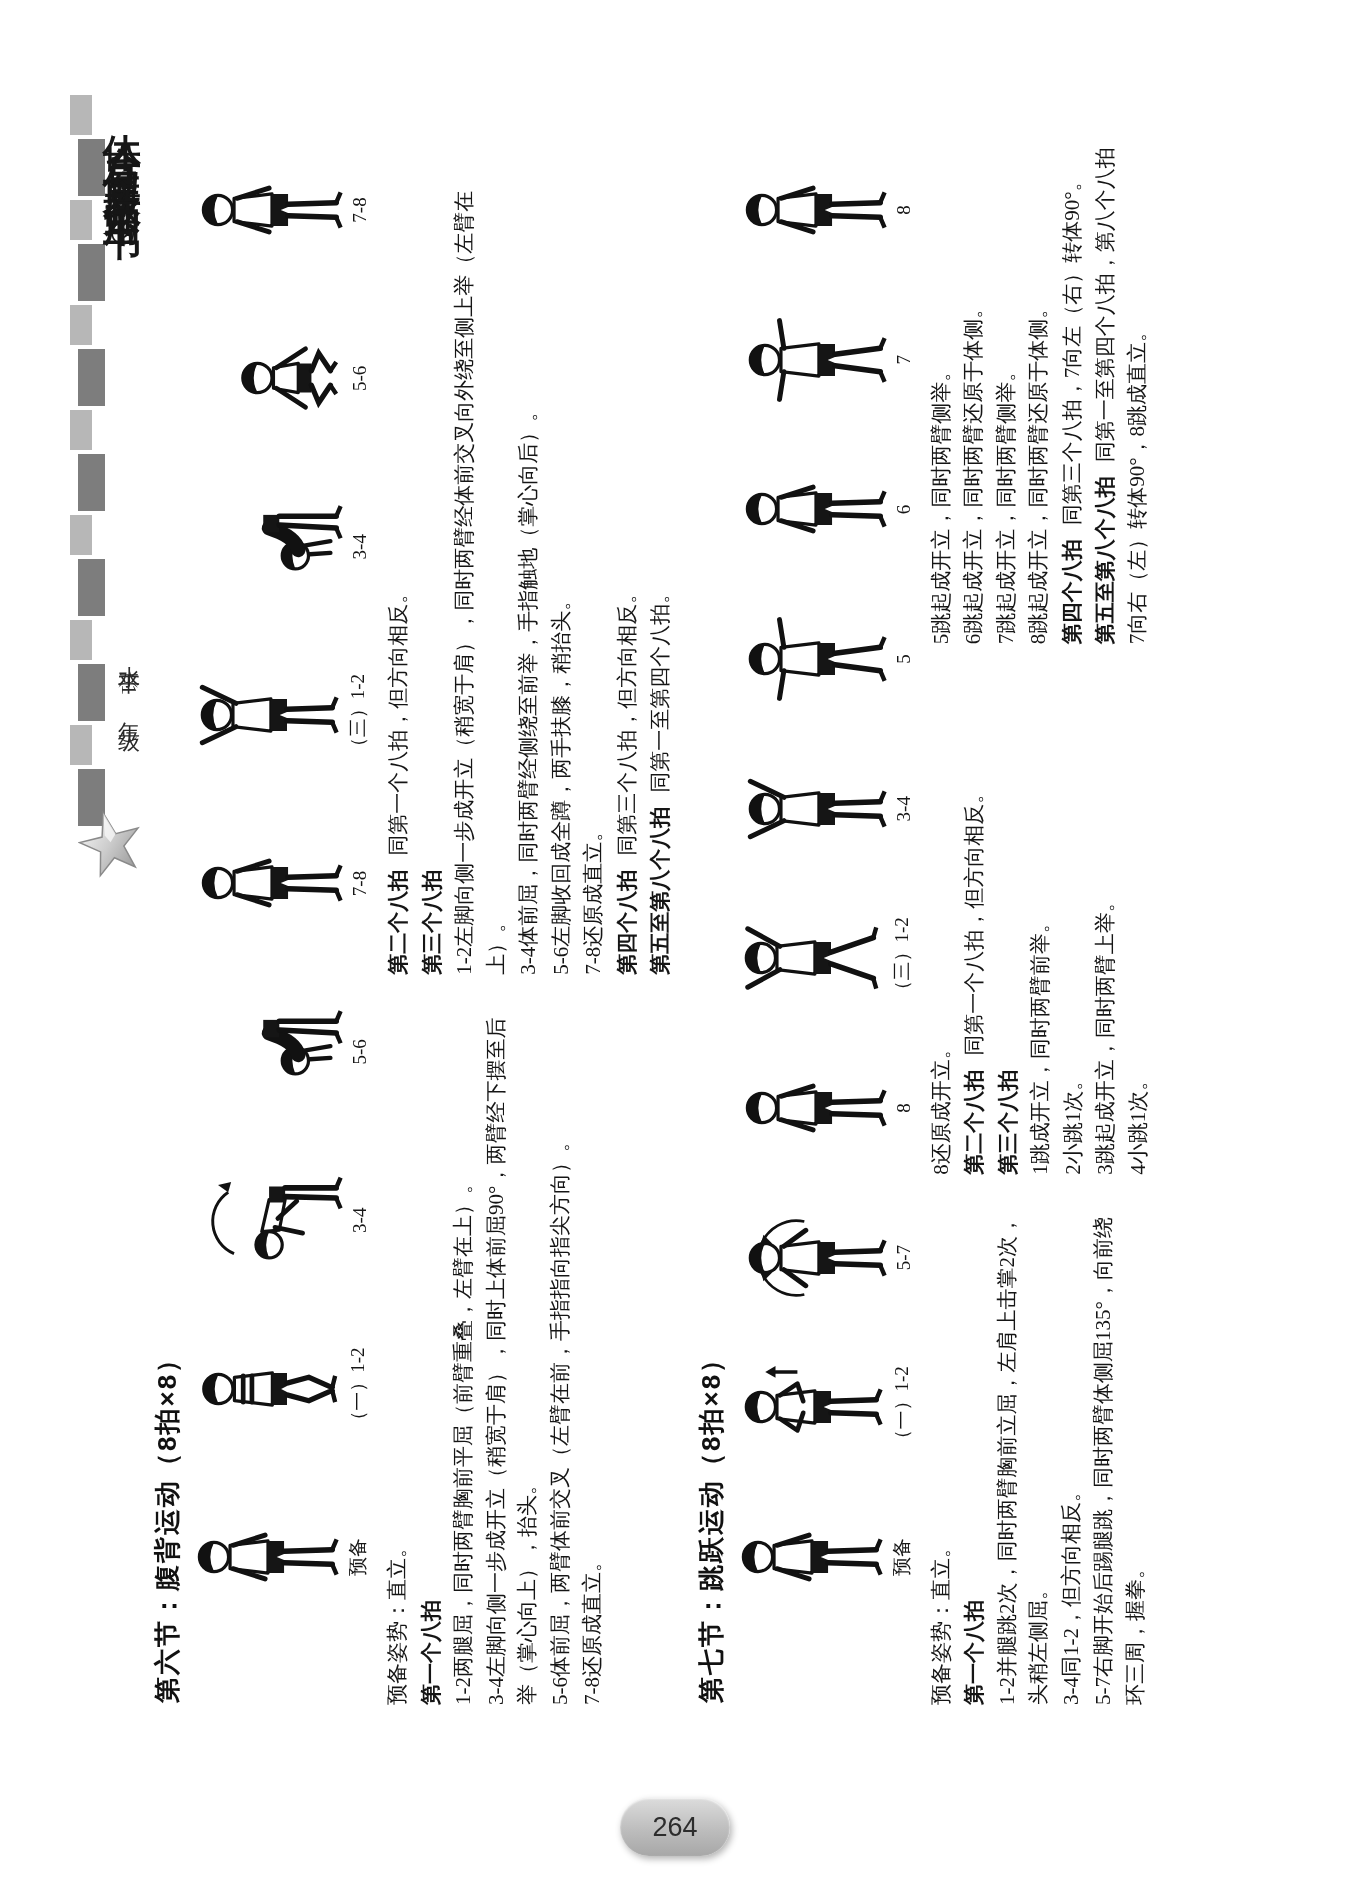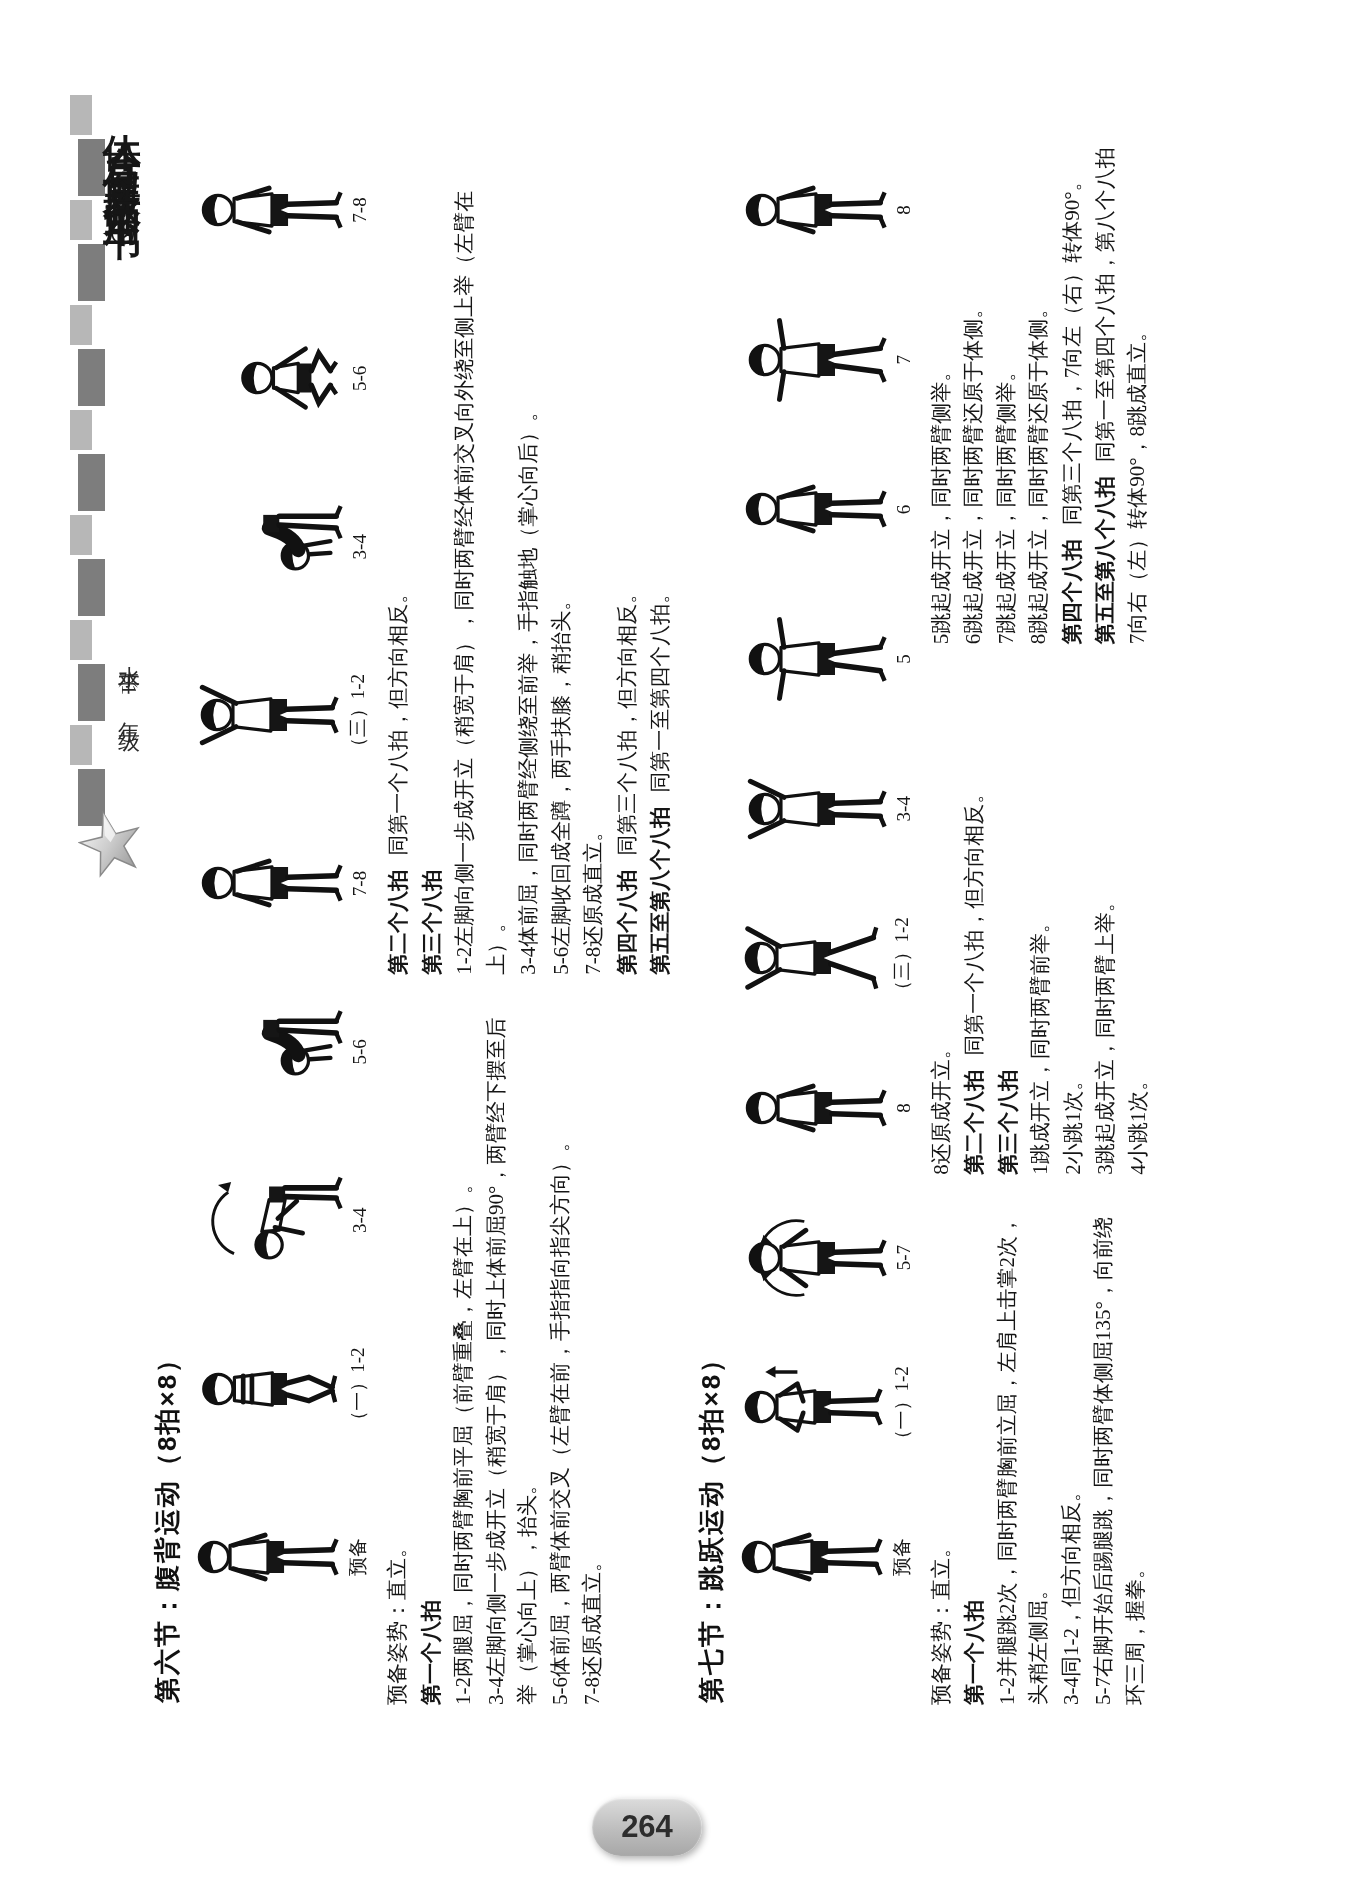--- a/index.html
+++ b/index.html
@@ -36,25 +36,25 @@
   .figlabel{font-size:19px;margin-top:4px;white-space:nowrap;color:#161616;}
   .cols{display:flex;gap:26px;margin-top:10px;}
   .col{box-sizing:border-box;}
   .sec-0 .col:nth-child(1){flex:0 0 45%;}
   .sec-0 .col:nth-child(2){flex:1;}
   .sec-1 .col{flex:1;}
   .line{font-size:21px;line-height:1.5;margin:1px 0;color:#151515;}
   .lead{font-family:"Liberation Sans","DejaVu Sans",sans-serif;font-weight:700;margin-right:14px;}
 
   
-  .badge{position:absolute;left:592px;top:1798px;width:110px;height:58px;border-radius:30px;
+  .badge{position:absolute;left:620px;top:1798px;width:110px;height:58px;border-radius:30px;
     background:linear-gradient(180deg,#dcdcdc 0%,#bdbdbd 55%,#a7a7a7 100%);
     box-shadow:2px 3px 7px rgba(0,0,0,0.3), inset 0 1px 2px rgba(255,255,255,0.8);
     display:flex;align-items:center;justify-content:center;
-    font-family:"Liberation Sans","DejaVu Sans",sans-serif;font-weight:700;font-size:31px;color:#2d2d2d;}
+    font-family:"Liberation Sans","DejaVu Sans",sans-serif;font-weight:400;font-size:27px;color:#2d2d2d;}
 </style>
 </head>
 <body>
 
 <svg width="0" height="0" style="position:absolute" aria-hidden="true">
 <defs>
   <linearGradient id="starGrad" x1="0" y1="0" x2="1" y2="1">
     <stop offset="0" stop-color="#fdfdfd"></stop>
         <stop offset="0.5" stop-color="#cccccc"></stop>
         <stop offset="1" stop-color="#8e8e8e"></stop>

